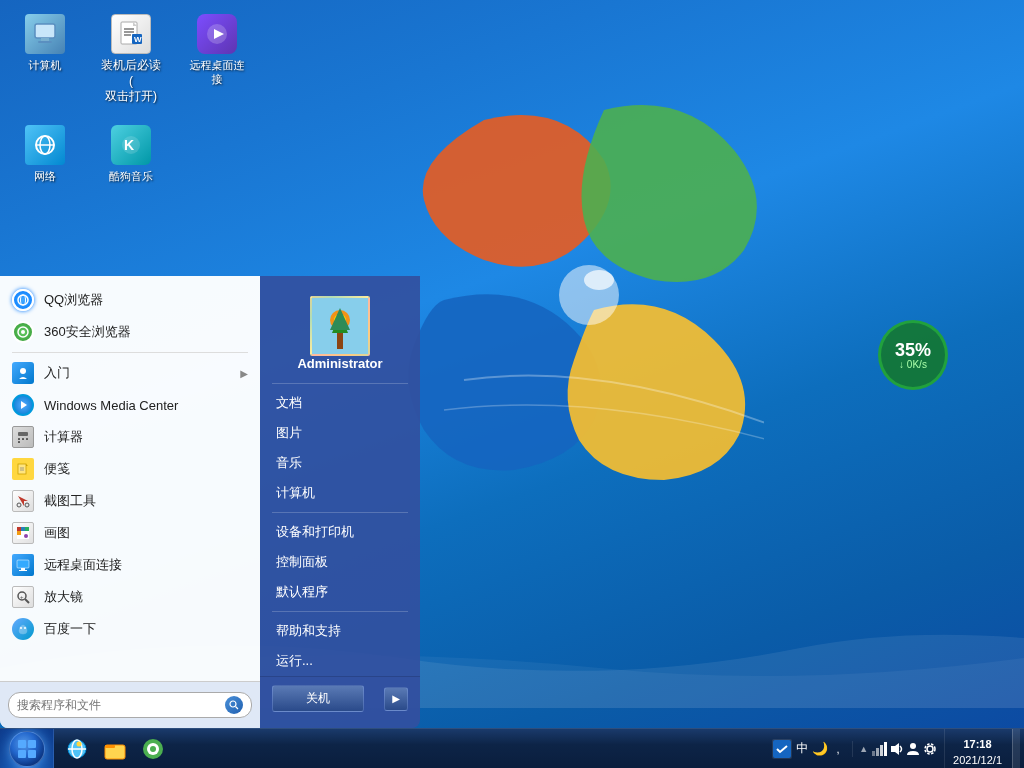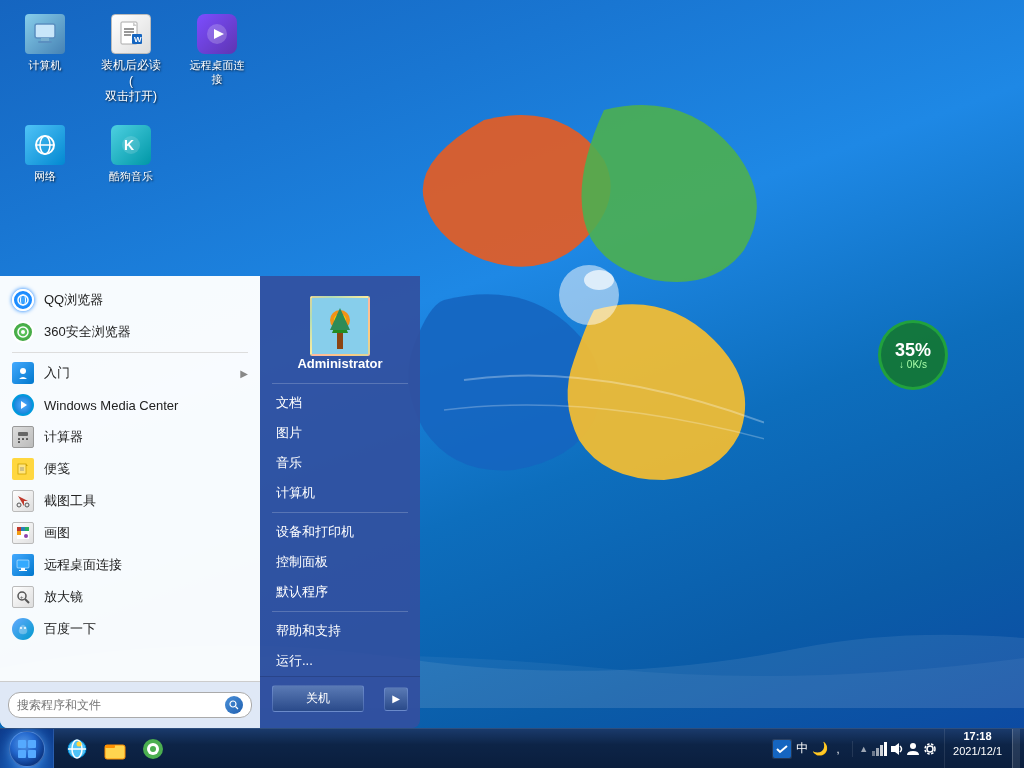--- a/index.html
+++ b/index.html
@@ -145,21 +145,21 @@
       justify-content: center;
       color: white;
       font-size: 12px;
       cursor: pointer;
     }
 
     .clock-area {
       display: flex;
       flex-direction: column;
       align-items: center;
-      justify-content: flex-start;
+      justify-content: flex-end;
       padding: 0 8px;
       height: 100%;
       cursor: pointer;
       color: white;
       font-size: 11px;
       line-height: 1.4;
       border-left: 1px solid rgba(255,255,255,0.1);
     }
 
     .show-desktop {

